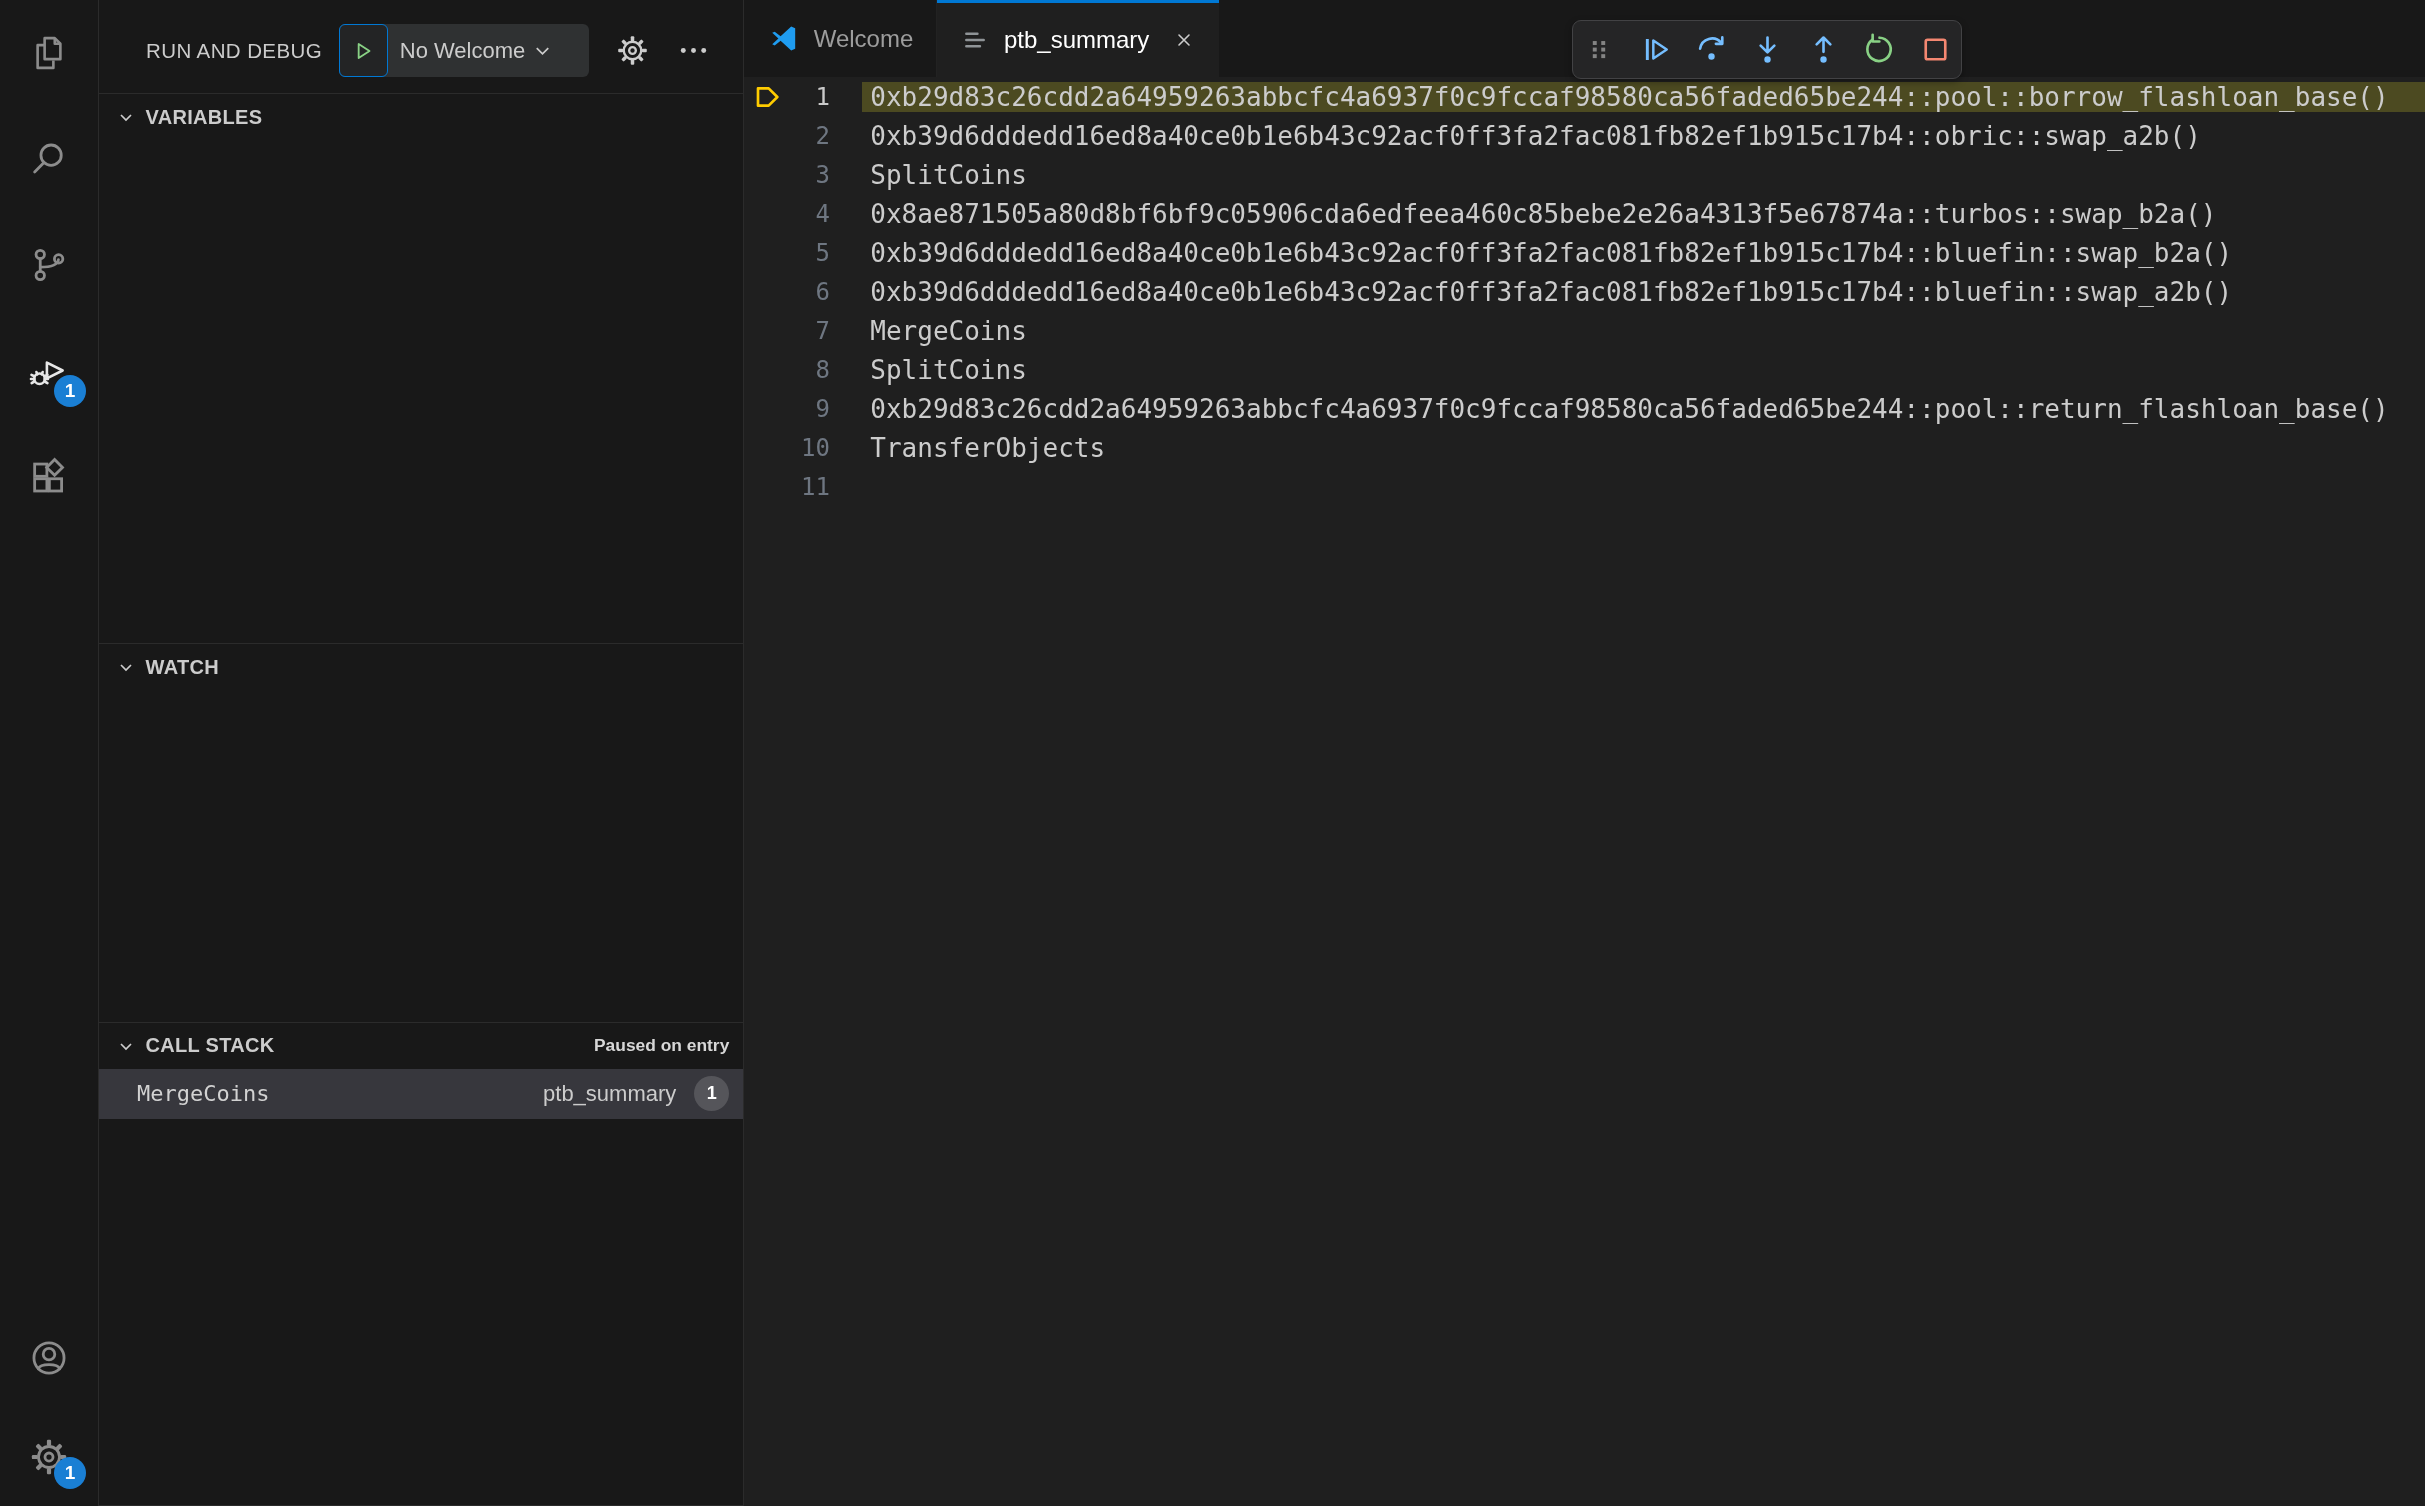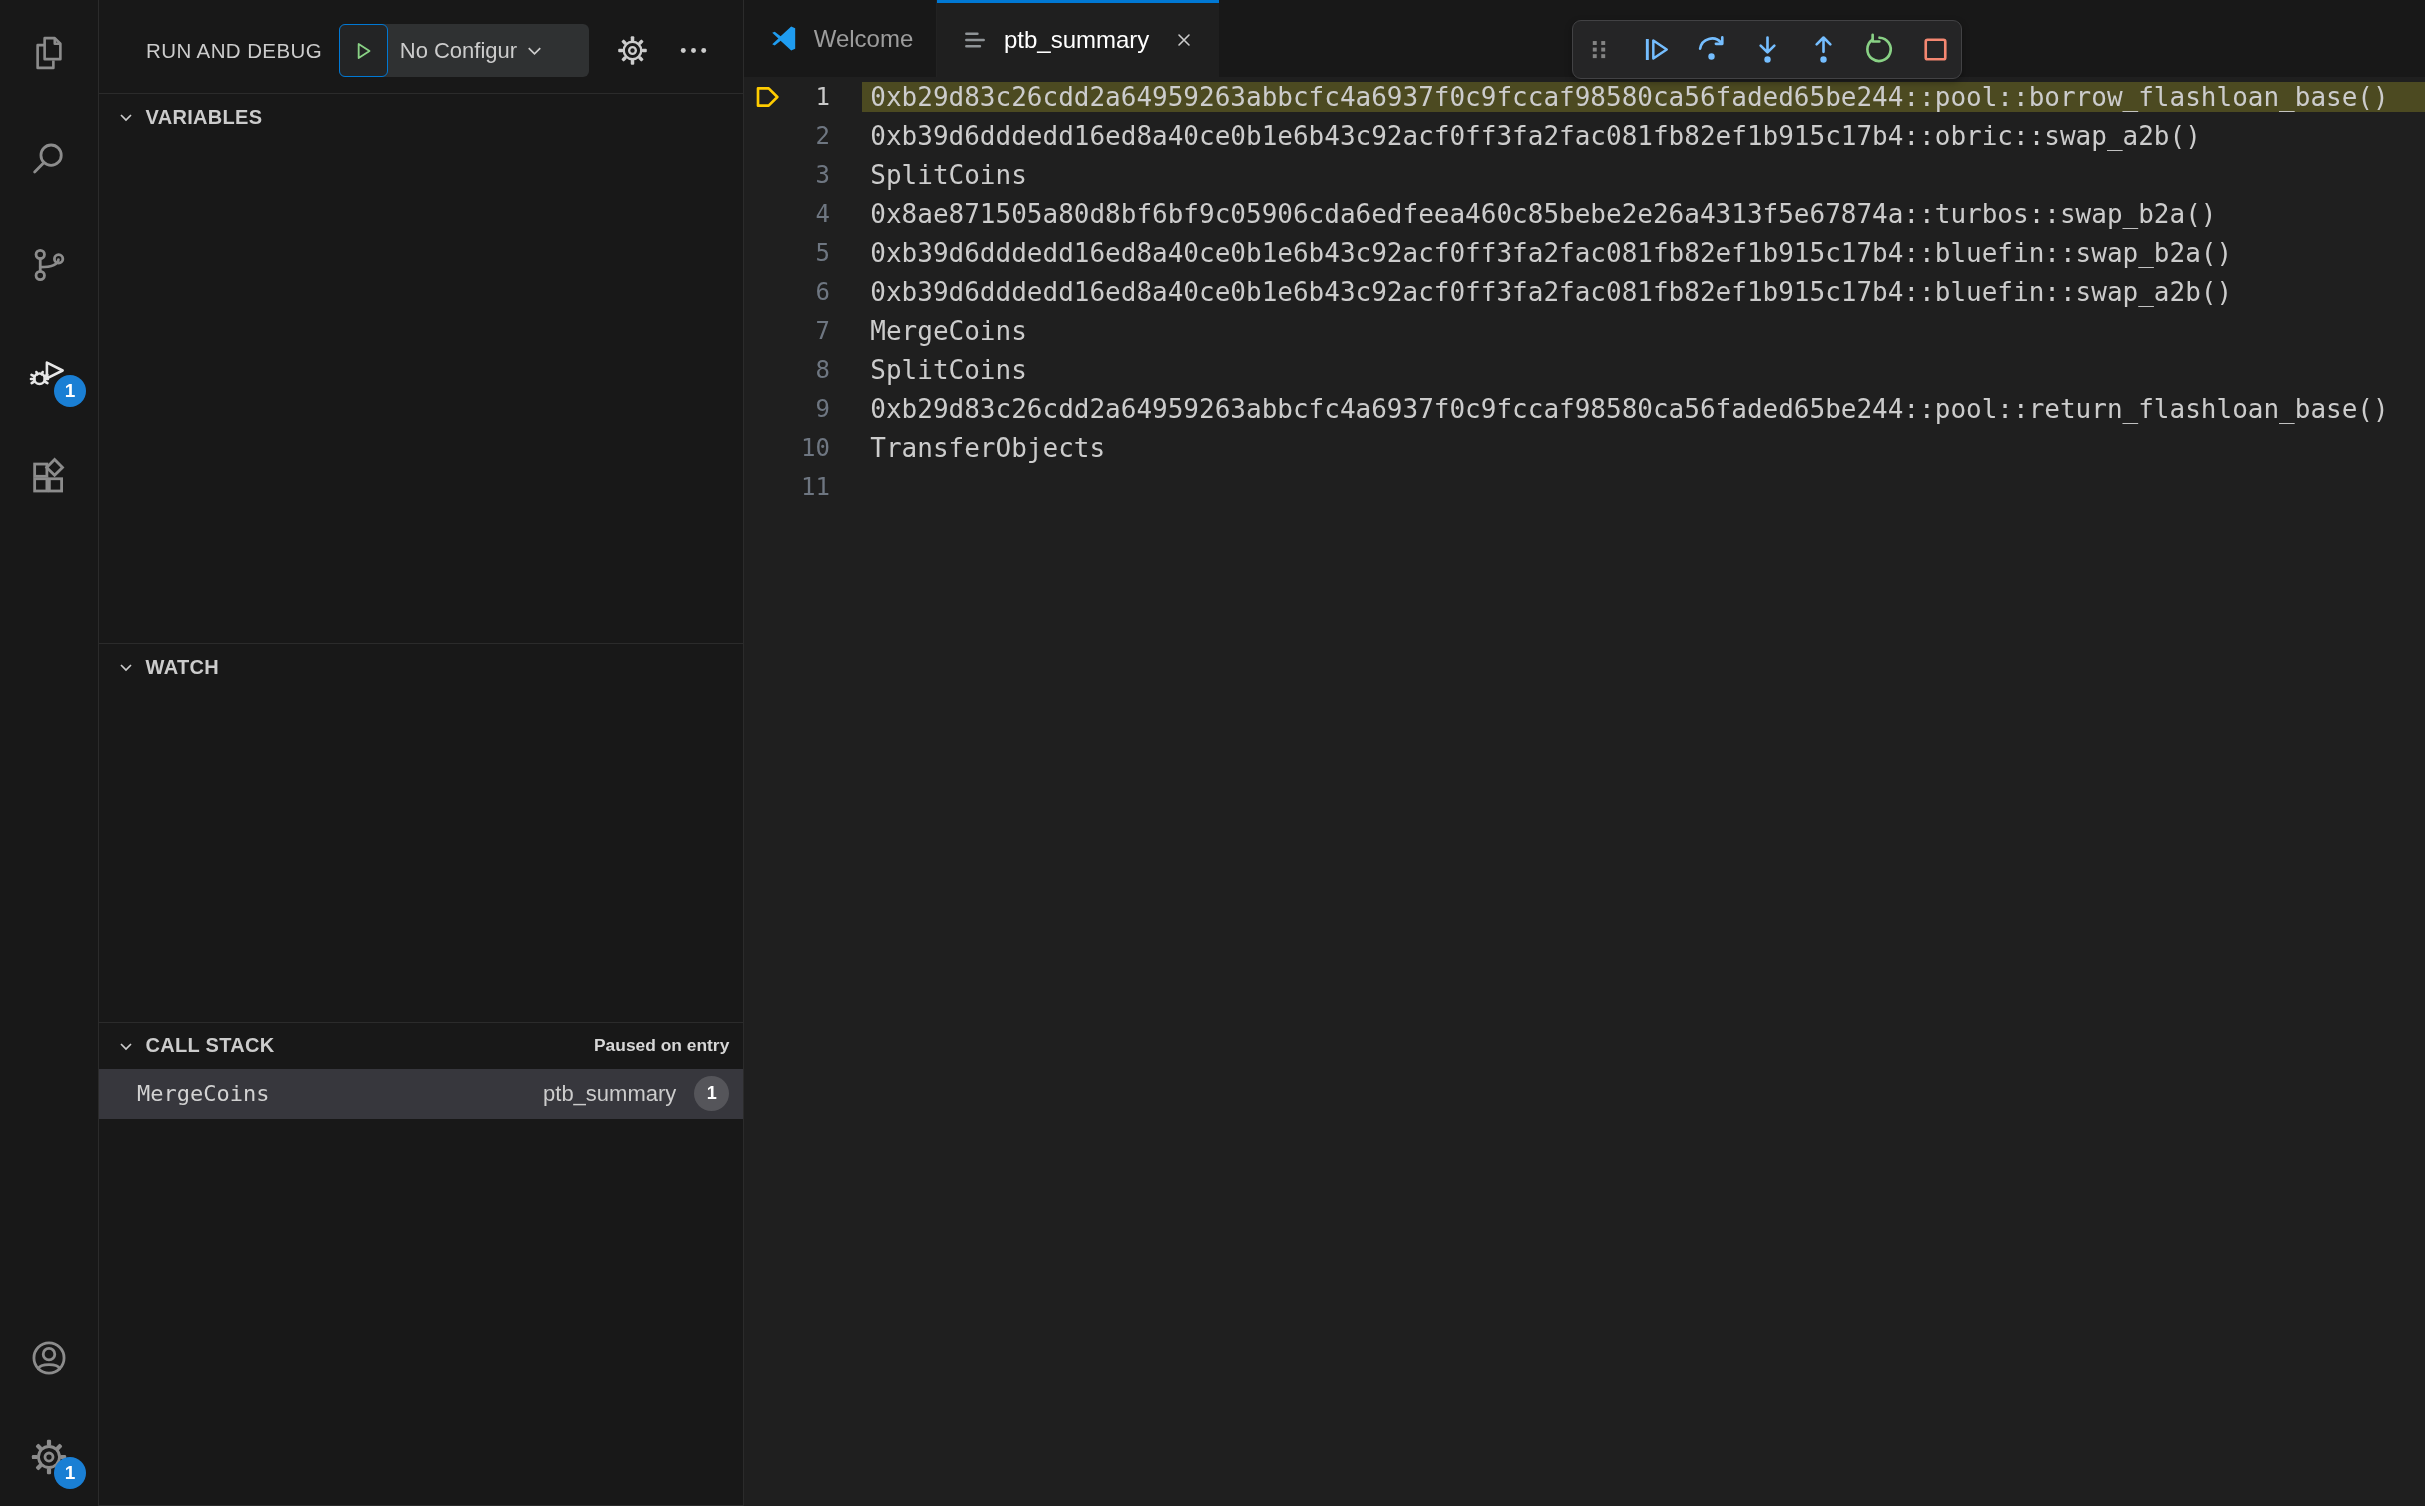--- a/index.html
+++ b/index.html
@@ -161,21 +161,21 @@
 
   <aside class="sb">
     <div class="sb-head">
       <span class="sb-title">RUN AND DEBUG</span>
       <div class="cfg">
         <span class="cfg-play">
           <svg viewBox="0 0 24 24" fill="none" stroke="#89d185" stroke-width="1.7" stroke-linejoin="round">
             <path d="M8 5.5v13l10-6.5z"></path>
           </svg>
         </span>
-        <span class="cfg-label">No Configur</span>
+        <span class="cfg-label">No Welcome</span>
         <svg class="cfg-chev" width="23" height="23" viewBox="0 0 24 24" fill="none" stroke="#cccccc" stroke-width="1.8">
           <path d="M6 9.5l6 6 6-6"></path>
         </svg>
       </div>
       <span class="hd-btn">
         <svg viewBox="0 0 24 24">
           <g fill="none" stroke="currentColor" stroke-width="1.6">
               <circle cx="12" cy="12" r="6"></circle>
               <circle cx="12" cy="12" r="2.3"></circle>
             </g>

